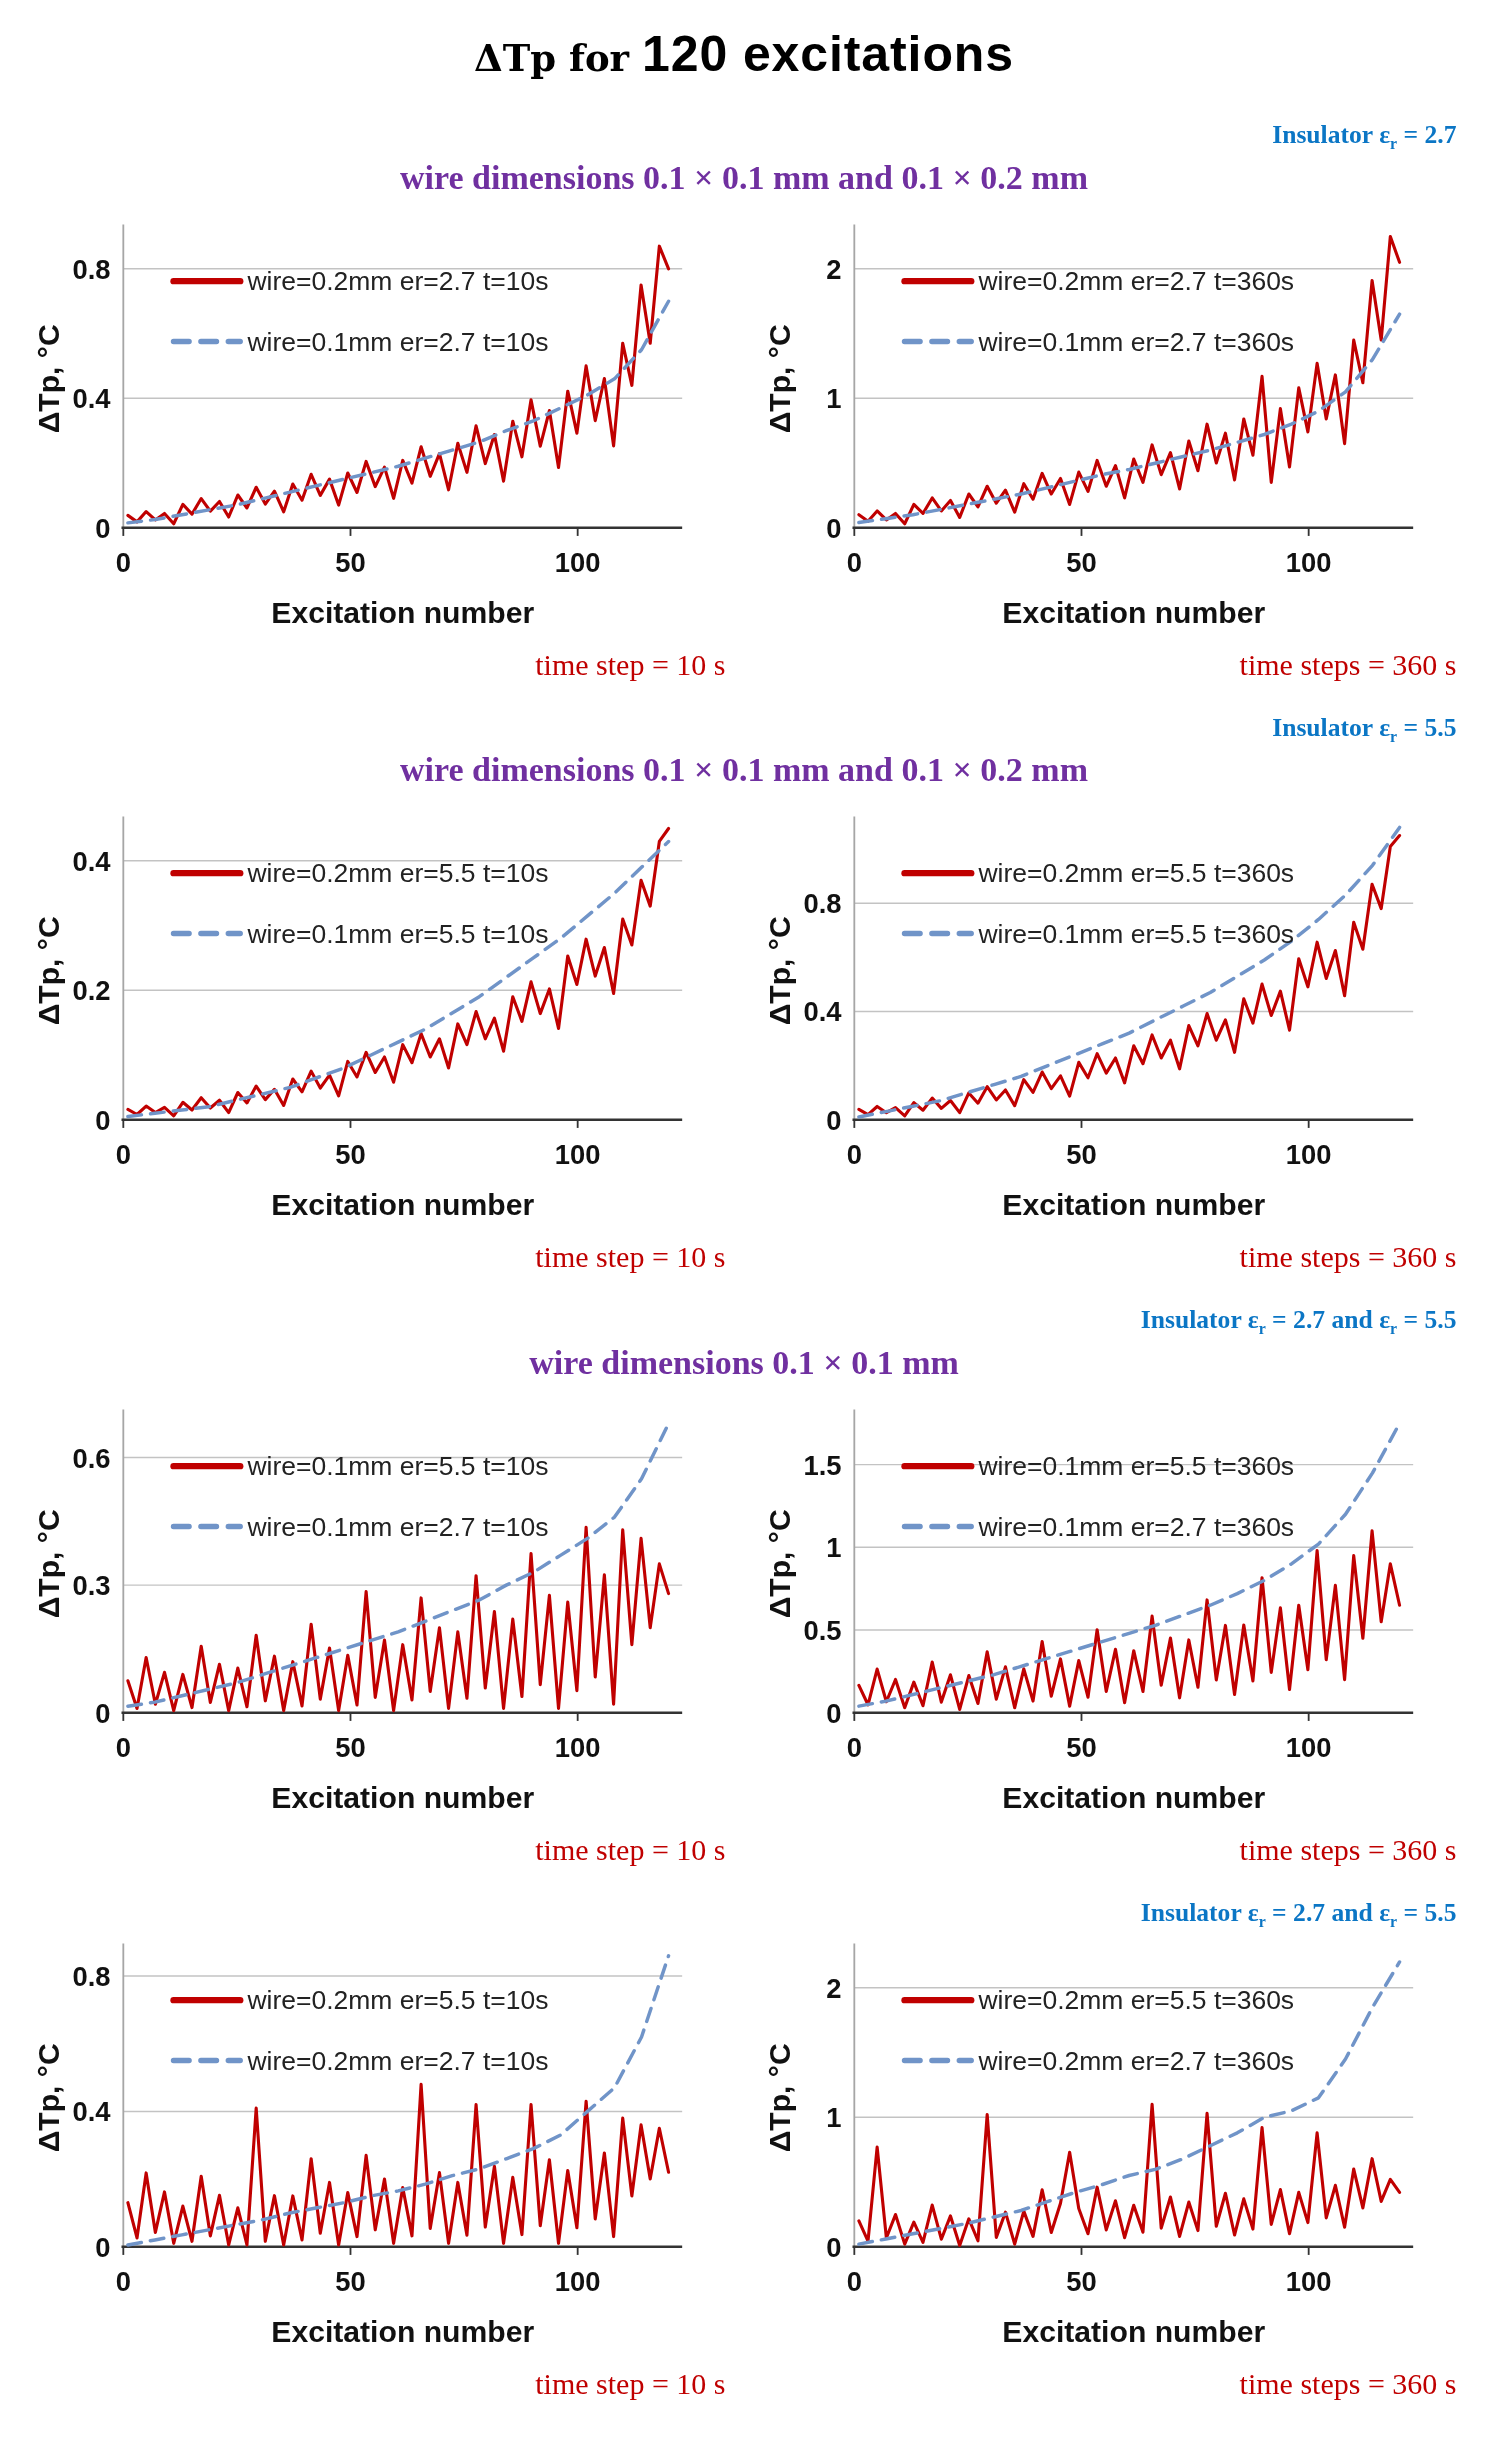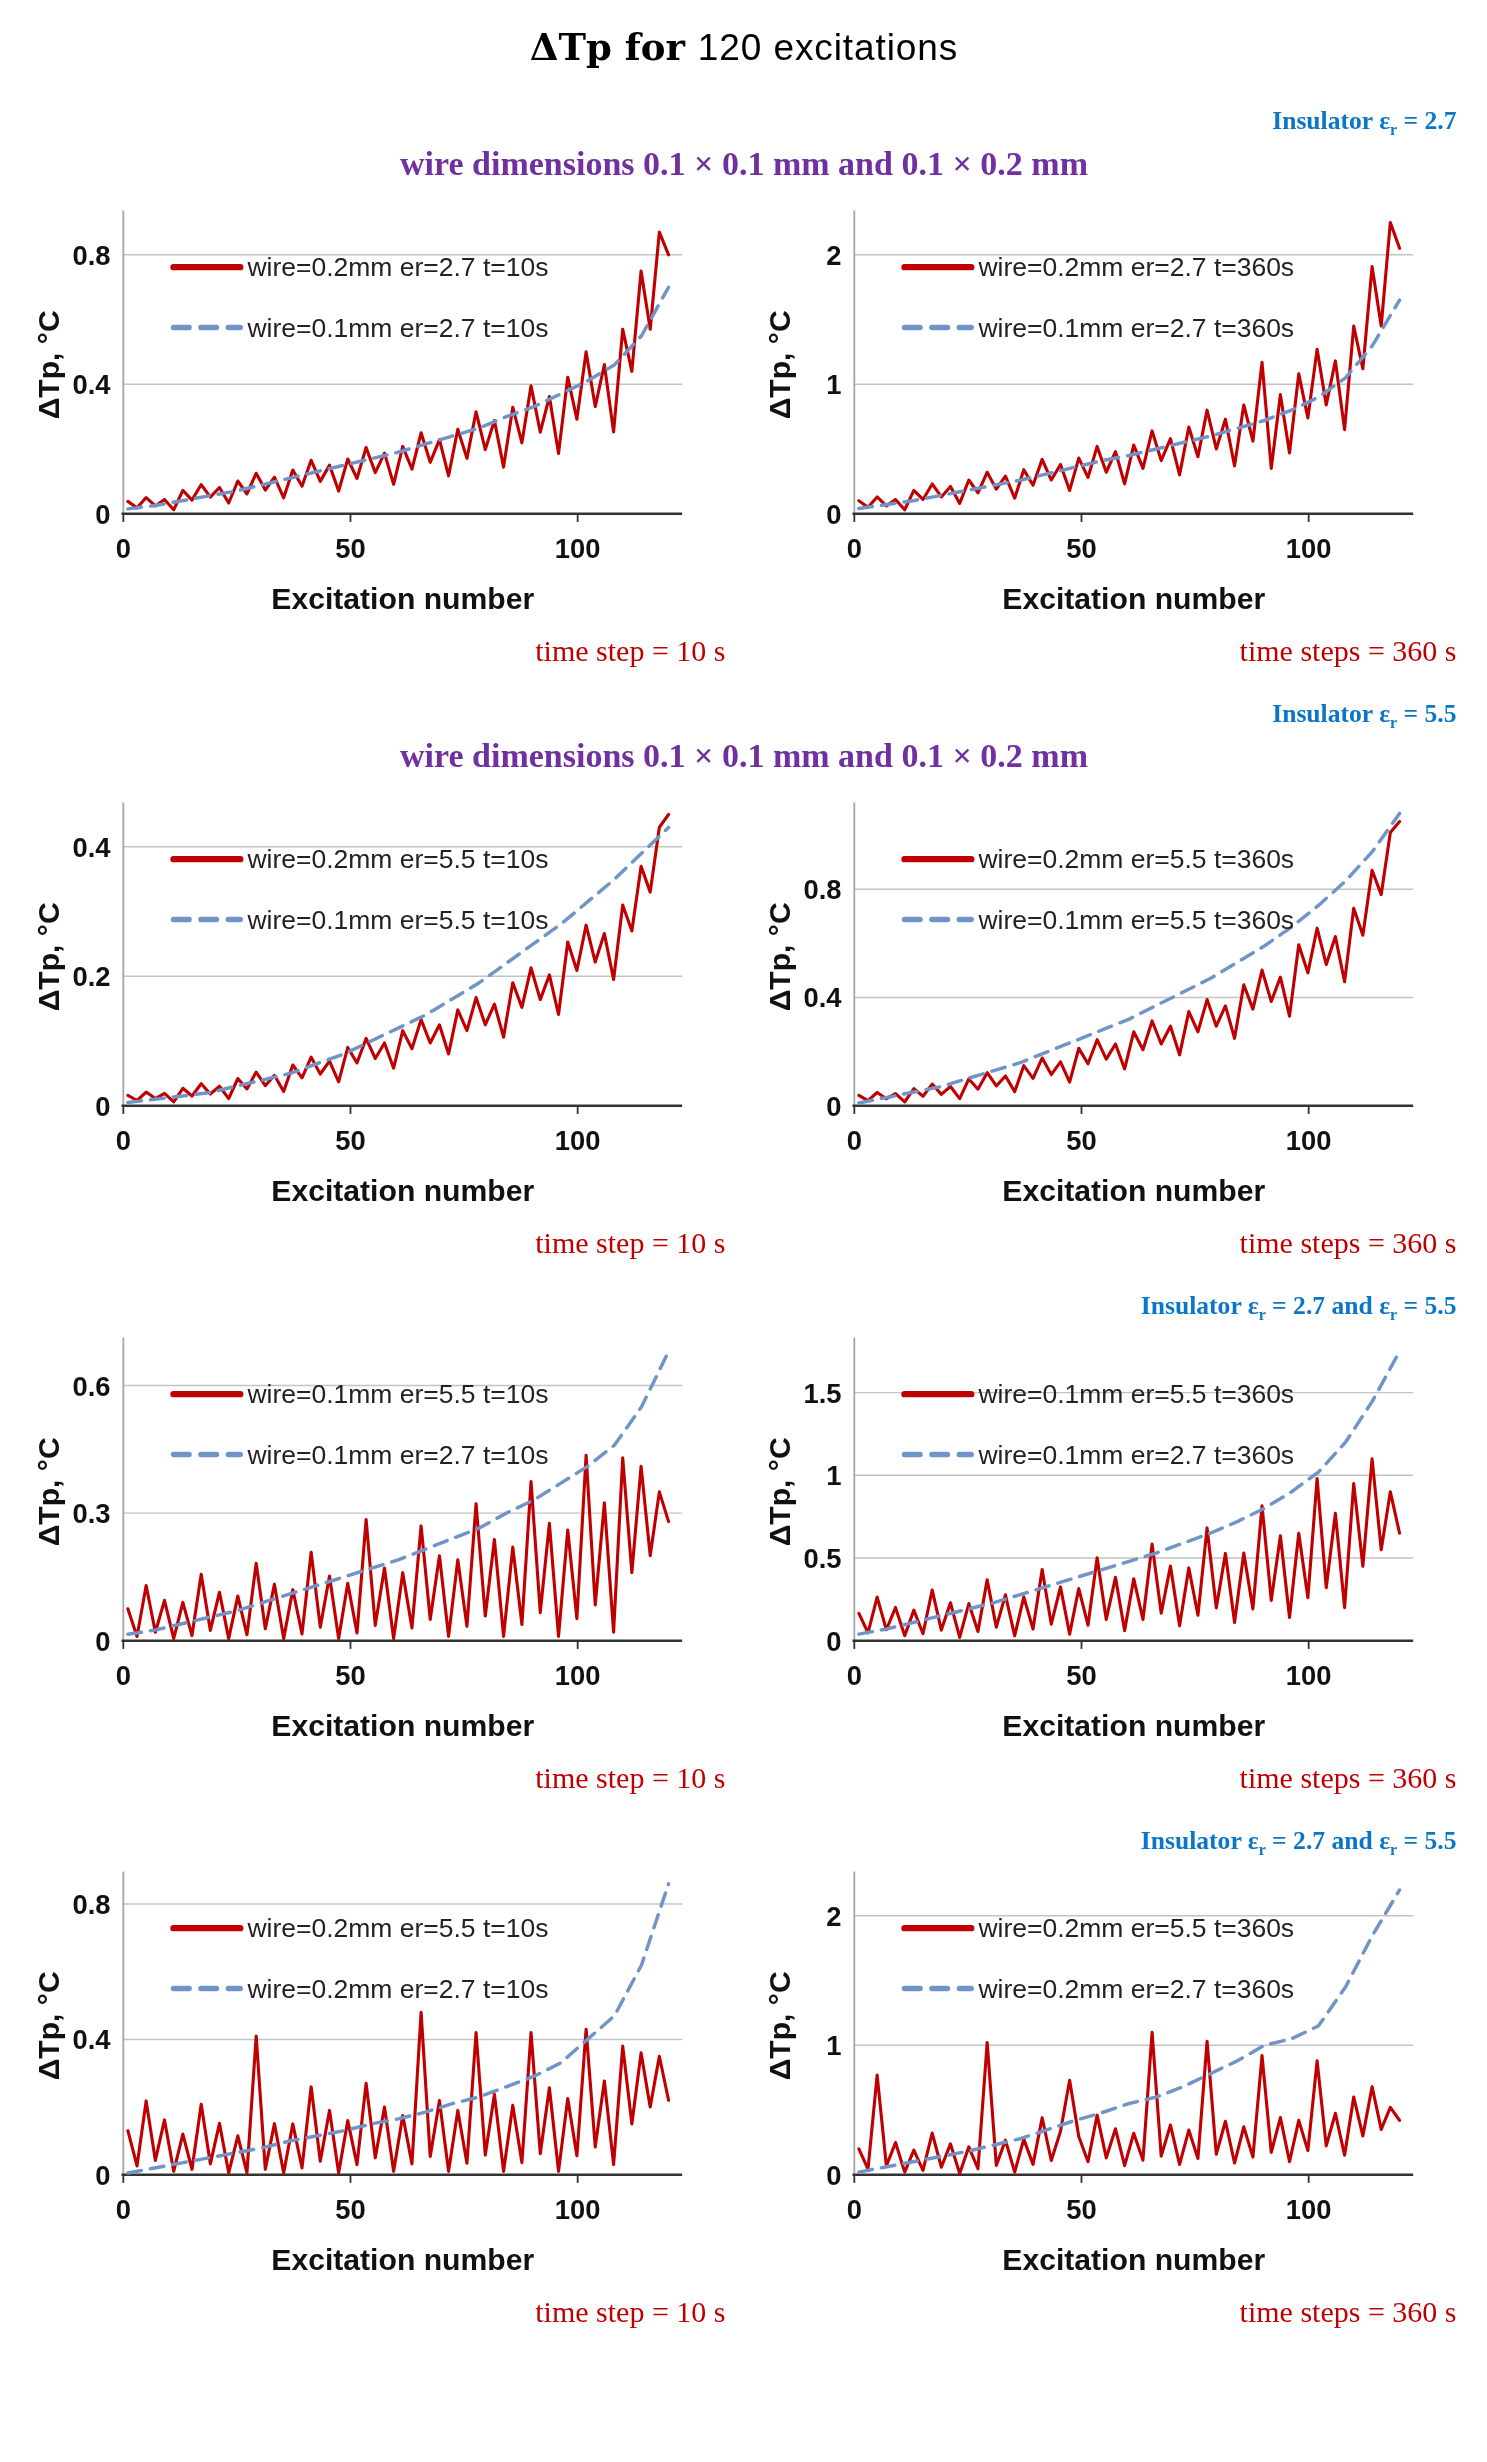--- a/index.html
+++ b/index.html
@@ -1,20 +1,20 @@
 <!DOCTYPE html>
 <html style="font-size:14.6px"><head>
 <meta charset="utf-8">
 <style>
   html,body{margin:0;padding:0;background:#ffffff;}
   body{width:1488px;font-family:"Liberation Sans",sans-serif;color:#000;}
   .page{width:1425px;margin:0 auto;padding-top:16.4px;}
   .main-title{text-align:center;margin:9px 0 37px 0;white-space:nowrap;}
   .main-title .t-serif{font-family:"DejaVu Serif","Liberation Serif",serif;font-weight:bold;font-size:37px;text-align:right;}
-  .main-title .t-sans{font-family:"Liberation Sans",sans-serif;font-weight:400;font-size:37px;letter-spacing:0.9px;}
+  .main-title .t-sans{font-family:"Liberation Sans",sans-serif;font-weight:700;font-size:50px;letter-spacing:0.9px;}
   .section{margin-bottom:31px;}
   .sec-h1{text-align:right;font-family:"Liberation Serif",serif;font-weight:bold;font-size:25.6px;color:#0B76C5;margin:3.7px 0 5.5px 0;}
   .sec-h1 sub{font-size:0.62em;}
   .sec-h2{text-align:center;font-family:"Liberation Serif",serif;font-weight:bold;font-size:34px;color:#7030A0;margin:0 0 20px 0;}
   .chart-grid{display:grid;grid-template-columns:694px 694px;column-gap:37px;}
   .chart-cell{width:694px;}
   .caption{font-family:"Liberation Serif",serif;font-size:30px;color:#C00000;text-align:right;margin:1.8px 0 0 37px;}
   svg text{font-family:"Liberation Sans",sans-serif;}
   .tick-label{font-weight:bold;font-size:30px;fill:#111;}
   .axis-title{font-weight:bold;font-size:33px;fill:#111;}
@@ -142,20 +142,21 @@
               <line x1="155" y1="136" x2="228" y2="136" stroke="#7094C8" stroke-linecap="round" stroke-width="6" stroke-dasharray="17 13"></line>
               <text x="236" y="146" class="legend-label">wire=0.1mm er=5.5 t=360s</text>
             </svg></div>
         <div class="caption">time steps = 360 s</div>
       </div>
     </div>
   </div>
 
   <div class="section">
     <div class="sec-h1"><span>Insulator ε</span><sub>r</sub><span> = 2.7 and ε</span><sub>r</sub><span> = 5.5</span></div>
+    <div class="sec-h2">wire dimensions 0.1 × 0.1 mm</div>
     <div class="chart-grid">
       <div class="chart-cell">
         <div><svg width="694" height="426" viewBox="0 0 760 466">
               <line x1="100" y1="200.28571428571428" x2="712" y2="200.28571428571428" stroke="#C3C3C3" stroke-width="1.6"></line>
               <line x1="100" y1="60.571428571428555" x2="712" y2="60.571428571428555" stroke="#C3C3C3" stroke-width="1.6"></line>
               <line x1="100" y1="8" x2="100" y2="340" stroke="#A6A6A6" stroke-width="2"></line>
               <line x1="98" y1="340" x2="712" y2="340" stroke="#333333" stroke-width="2.6"></line>
               <line x1="100" y1="340" x2="100" y2="349" stroke="#333333" stroke-width="2"></line>
               <text x="100" y="389" text-anchor="middle" class="tick-label">0</text>
               <line x1="348.780487804878" y1="340" x2="348.780487804878" y2="349" stroke="#333333" stroke-width="2"></line>

